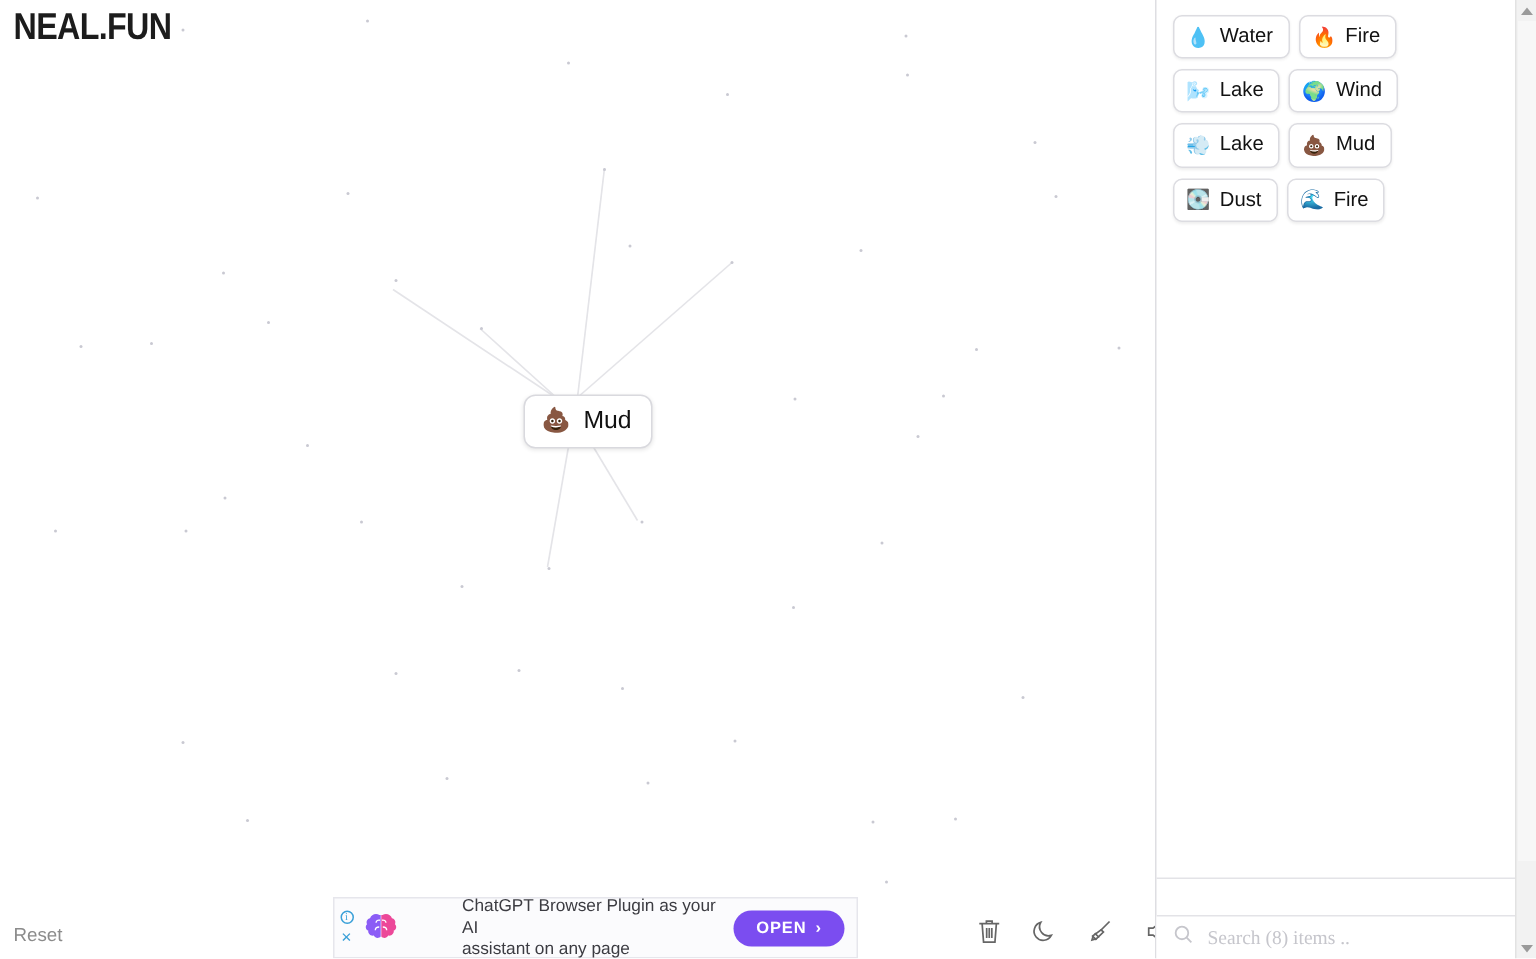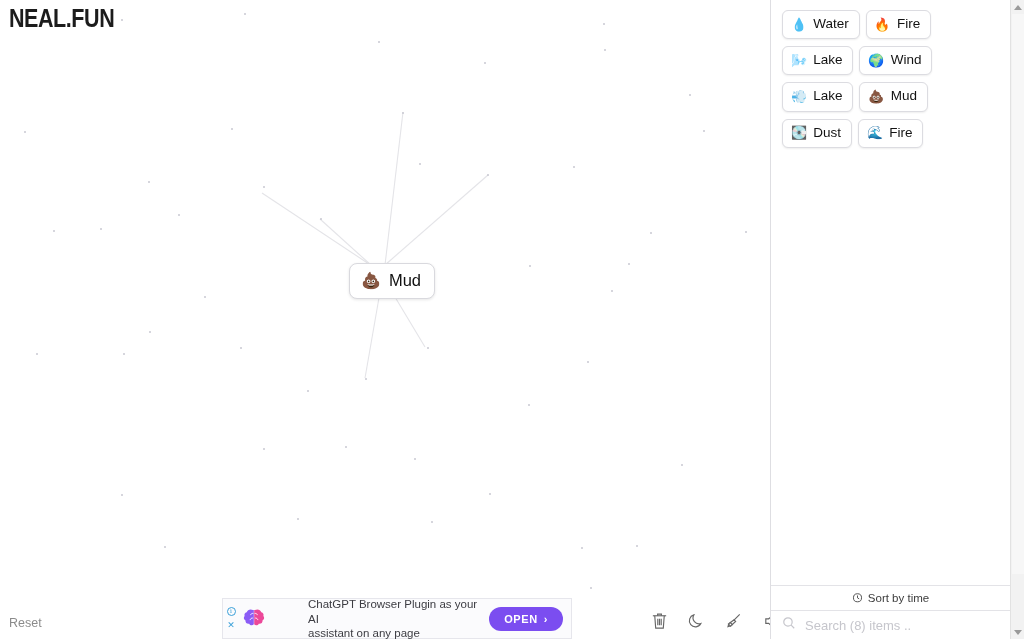--- a/index.html
+++ b/index.html
@@ -134,21 +134,21 @@
     height: 29px;
     display: flex; align-items: center; gap: 7px;
     padding: 0 10px 0 11px;
     border-top: 1px solid #e3e3e7;
     background: #fff;
   }
   #search-input {
     flex: 1 1 auto;
     border: none; outline: none;
     font-size: 13px;
-    font-family: Liberation Sans, sans-serif;
+    font-family: Liberation Serif, serif;
     color: #333;
     background: transparent;
   }
   #search-input::placeholder { color: #c6c6cc; }
 
   
   #tools {
     position: absolute;
     left: 650px; bottom: 8px;
     display: flex; align-items: center; gap: 18px;
@@ -390,29 +390,20 @@
           <span class="emoji">💽</span>
           <span>Dust</span>
         </div>
         <div class="el-btn">
           <span class="emoji">🌊</span>
           <span>Fire</span>
         </div>
       </div>
 
     <div id="sidebar-tabs">
-      <div class="s-tab">
-        <span>
-          <svg width="11" height="11" viewBox="0 0 12 12" fill="none" stroke="#3d3d3d" stroke-width="0.95">
-            <circle cx="6" cy="6.3" r="4.4"></circle>
-            <path d="M6 3.8v2.6l1.8 1.1"></path>
-          </svg>
-        </span>
-        <span>Sort by time</span>
-      </div>
     </div>
 
     <div id="search-row">
       <span>
         <svg width="14" height="14" viewBox="0 0 15 15" fill="none" stroke="#c6c6cc" stroke-width="1.3">
           <circle cx="6.4" cy="6.4" r="4.5"></circle>
           <path d="M9.8 9.8l3.3 3.3"></path>
         </svg>
       </span>
       <input id="search-input" type="text" placeholder="Search (8) items .." style="">

